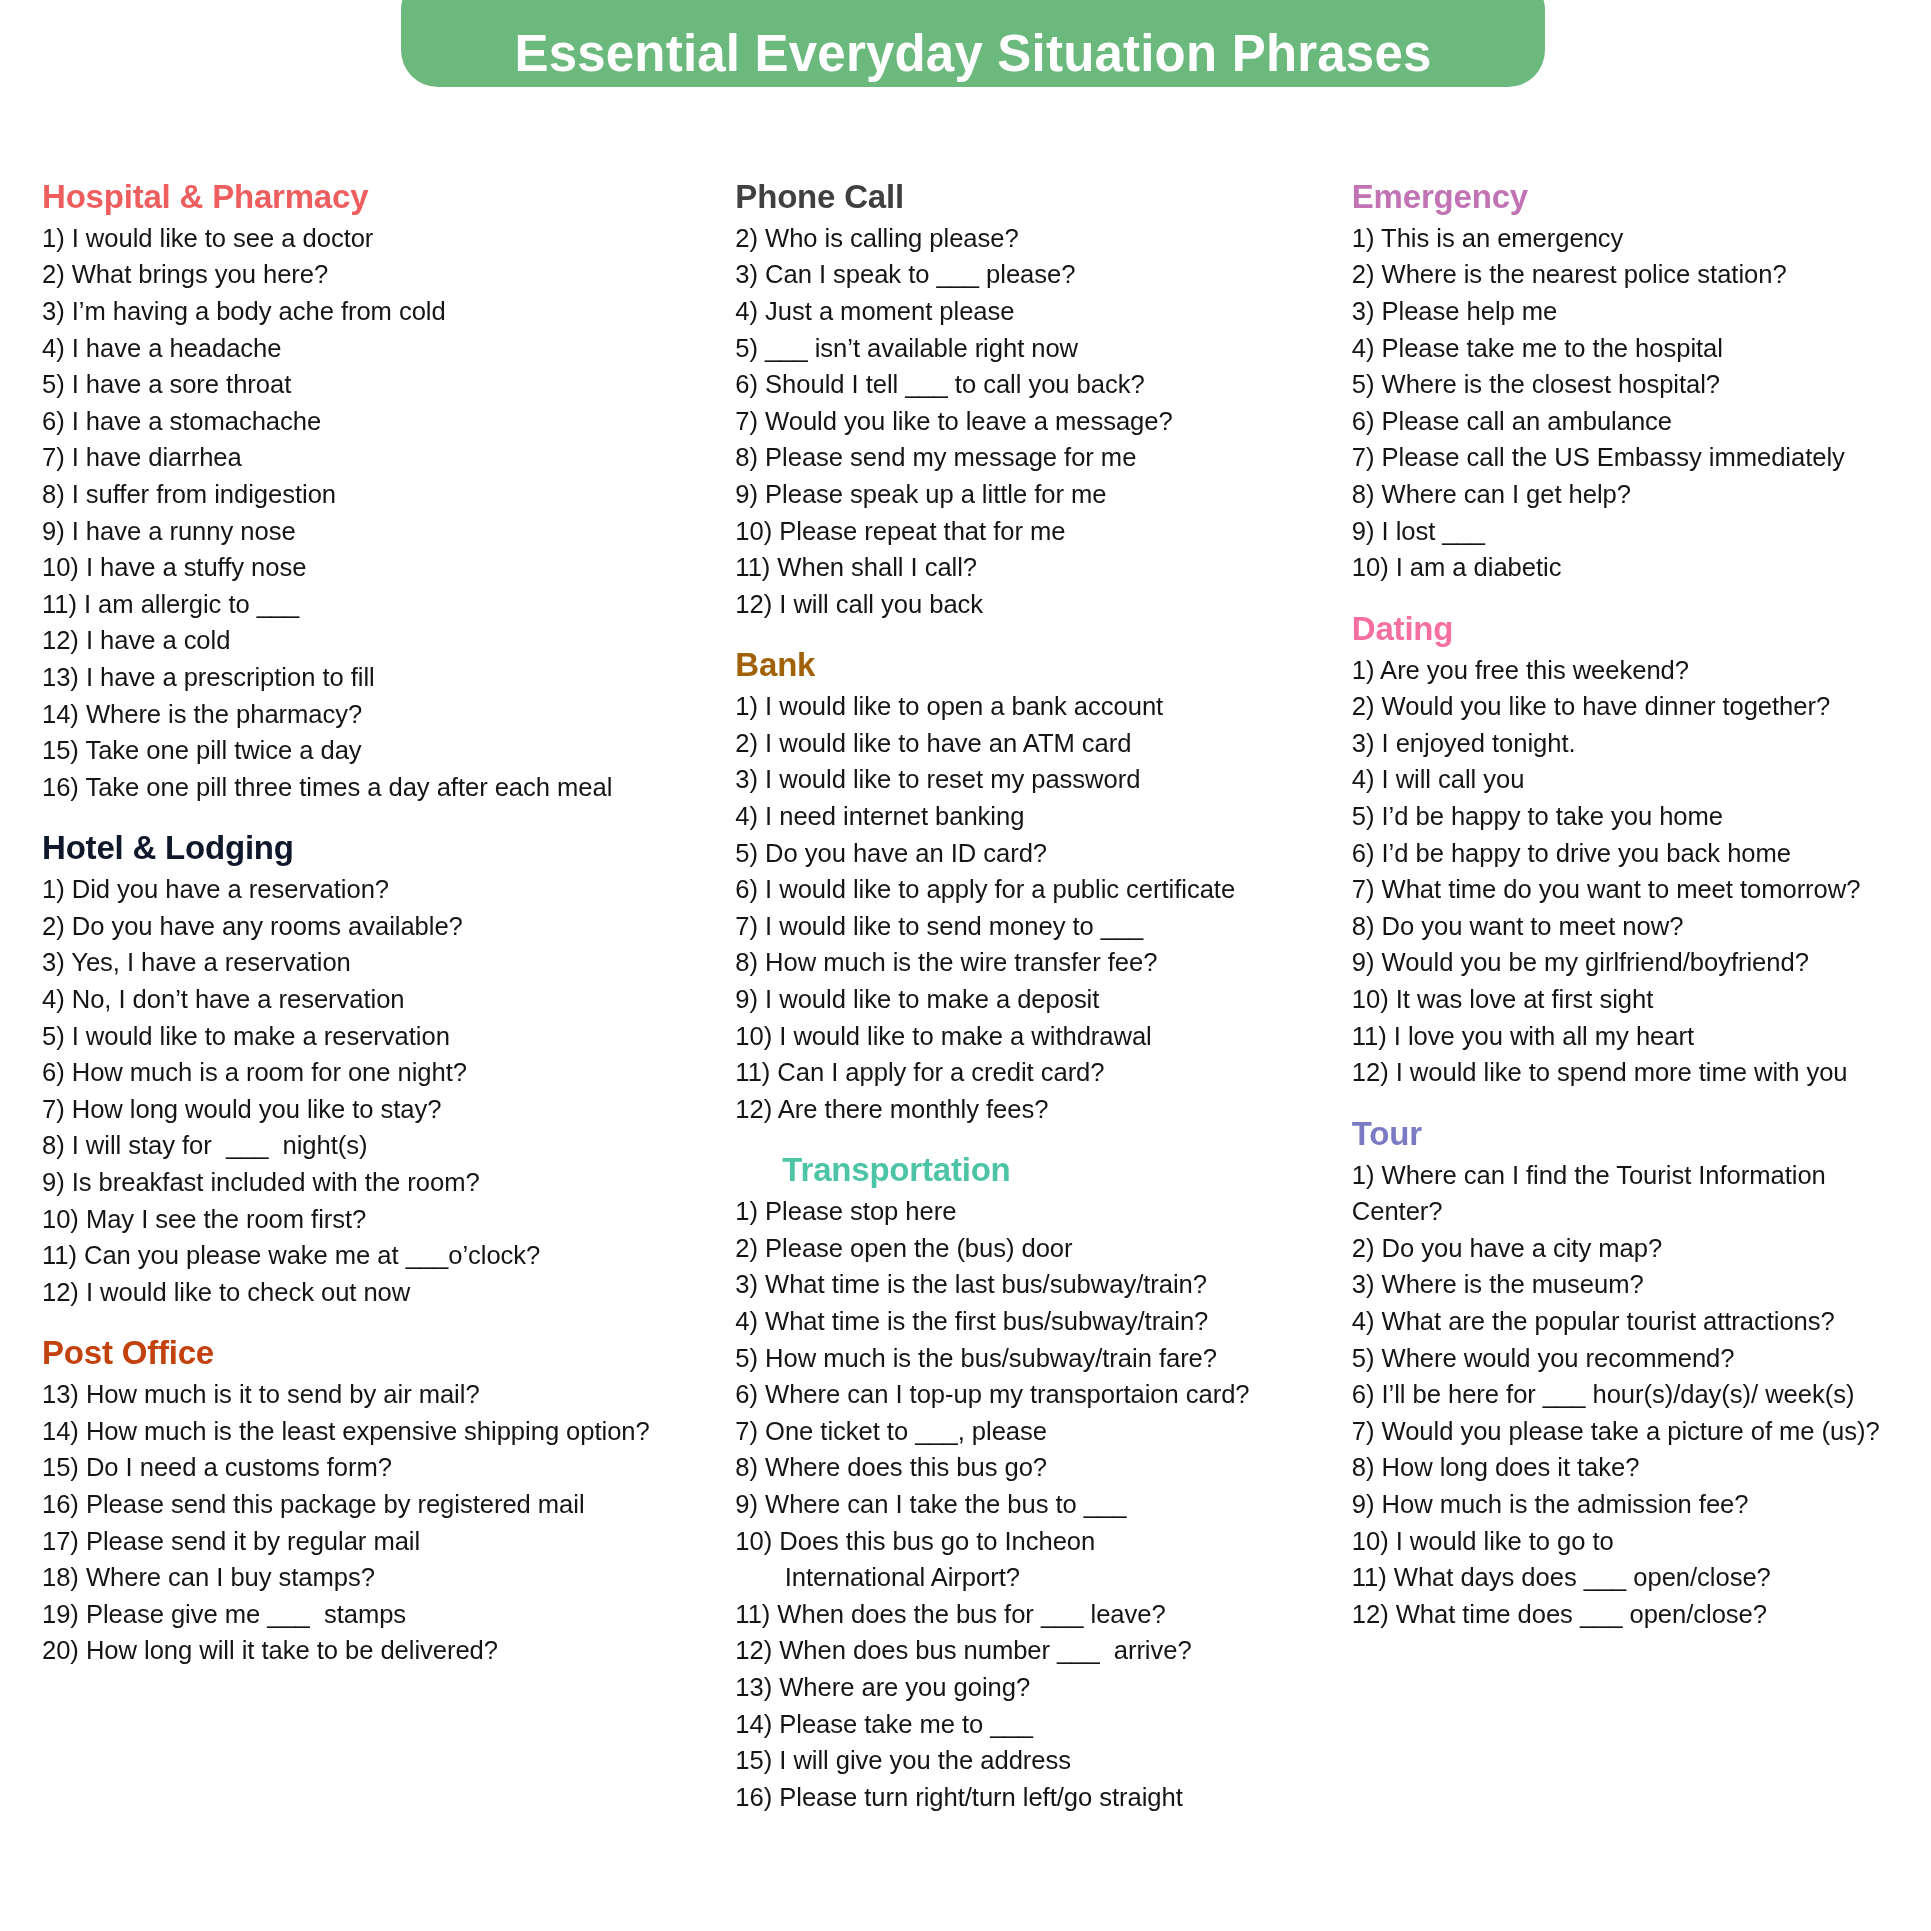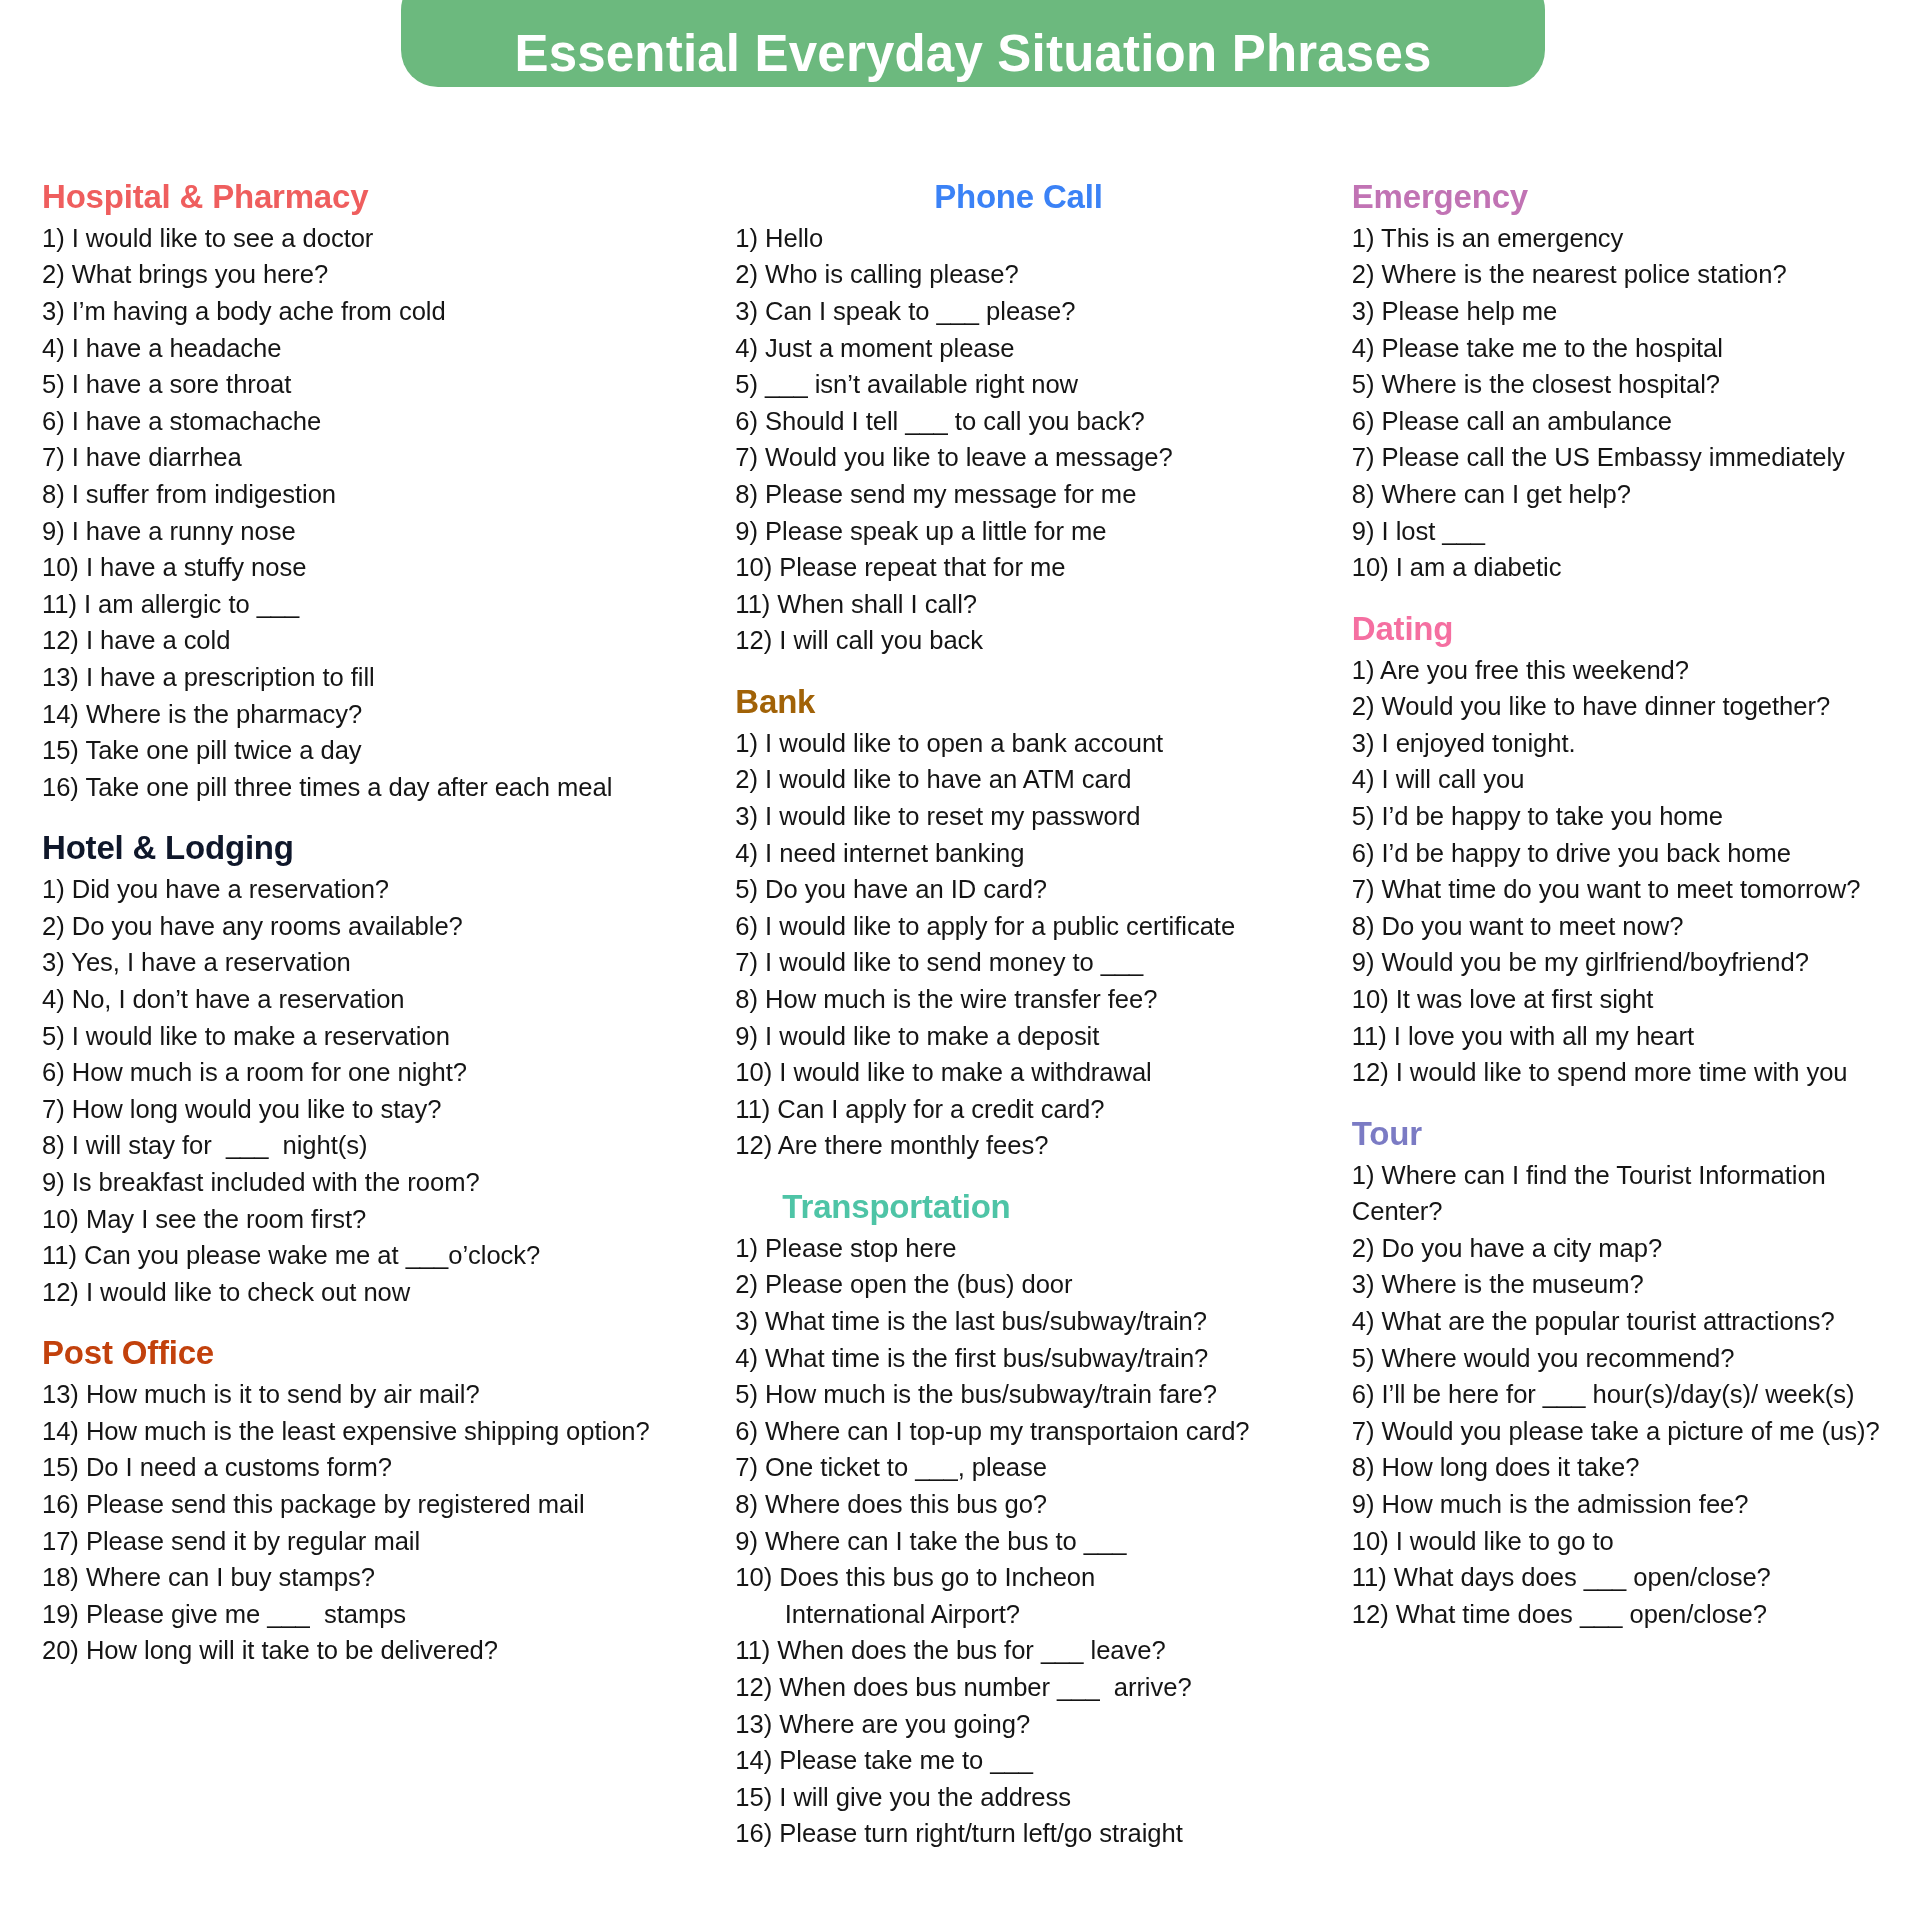--- a/index.html
+++ b/index.html
@@ -84,21 +84,21 @@
     line-height: 1.43;
     color: #151515;
     white-space: pre-wrap;
     letter-spacing: -0.05px;
   }
 
   
   .c-hospital      { color: #ef5e5e; }
   .c-hotel         { color: #0f172a; }
   .c-post          { color: #c2410c; }
-  .c-phone         { color: #3b82f6; text-align: center; }
+  .c-phone         { color: #404040; }
   .c-bank          { color: #a16207; }
   .c-transport     { color: #4ec4a6; margin-left: 47px; }
   .c-emergency     { color: #c173b4; }
   .c-dating        { color: #f56fa1; }
   .c-tour          { color: #7b7bc4; }
 </style>
 </head>
 <body>
 
 <div class="page">
@@ -164,21 +164,20 @@
           <li>20) How long will it take to be delivered?</li>
         </ul>
       </div>
     </div>
 
     <div class="col col-2">
 
       <div class="section">
         <h2 class="section-title c-phone">Phone Call</h2>
         <ul class="section-list">
-          <li>1) Hello</li>
           <li>2) Who is calling please?</li>
           <li>3) Can I speak to ___ please?</li>
           <li>4) Just a moment please</li>
           <li>5) ___ isn’t available right now</li>
           <li>6) Should I tell ___ to call you back?</li>
           <li>7) Would you like to leave a message?</li>
           <li>8) Please send my message for me</li>
           <li>9) Please speak up a little for me</li>
           <li>10) Please repeat that for me</li>
           <li>11) When shall I call?</li>

